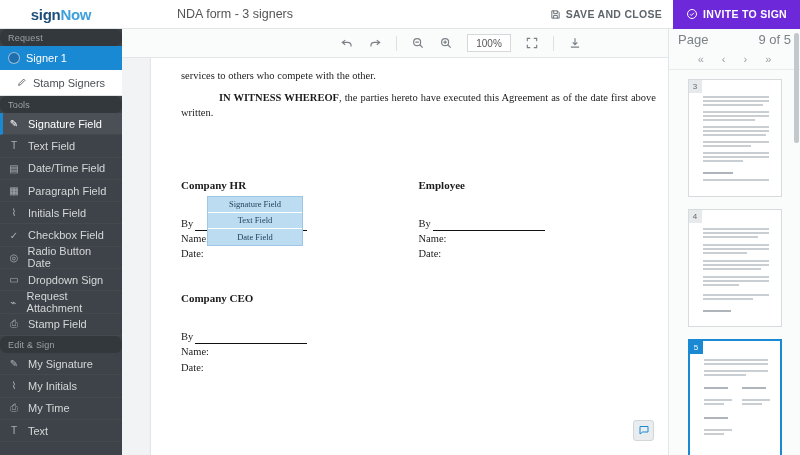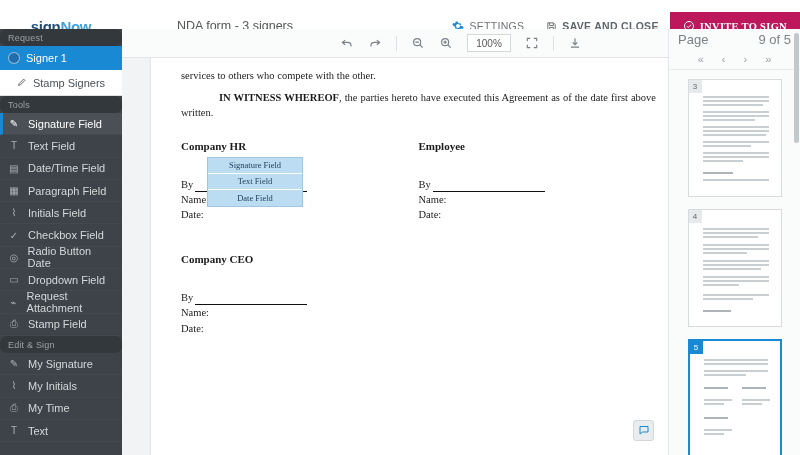--- a/index.html
+++ b/index.html
@@ -9,21 +9,21 @@
     font-family: "Liberation Sans", sans-serif;
     font-size: 11px;
     color: #333;
     background: #ffffff;
     overflow: hidden;
   }
   #app { position: relative; width: 800px; height: 455px; }
 
   
   .topbar {
-    position: absolute; left: 0; top: 12px; width: 800px; height: 29px;
+    position: absolute; left: 0; top: 0; width: 800px; height: 29px;
     background: #ffffff; border-bottom: 1px solid #e2e5e8;
     display: flex; align-items: center;
   }
   .logo {
     width: 122px; text-align: center; font-size: 15px; font-weight: bold;
     color: #2b5d8b; letter-spacing: -0.3px;
   }
   .logo .sign { color: #1f4e79; }
   .logo .now { color: #3fa0dc; }
   .doc-title {
@@ -32,23 +32,22 @@
   .topbar-right {
     margin-left: auto; display: flex; align-items: stretch; height: 29px;
   }
   .tb-btn {
     display: flex; align-items: center; gap: 5px;
     padding: 0 11px; font-size: 10.5px; color: #6b7277;
     letter-spacing: .3px; cursor: pointer; white-space: nowrap;
   }
   .tb-btn svg { display: block; }
   .tb-btn.primary {
-    background: #be185d; color: #fff; font-weight: bold;
+    background: #6d28d9; color: #fff; font-weight: bold;
     padding: 0 13px;
-    font-family: Liberation Serif, serif;
   }
   .tb-btn.bold { font-weight: bold; color: #5e666b; text-align: right; }
 
   
   .sidebar {
     position: absolute; left: 0; top: 29px; width: 122px; bottom: 0;
     background: #3d4348; color: #cfd3d6; overflow: hidden;
   }
   .side-head {
     font-size: 9px; color: #9aa0a5; padding: 4px 8px 3px 8px;
@@ -107,21 +106,21 @@
     background: #ffffff; box-shadow: 0 0 2px rgba(0,0,0,.18);
     padding: 10px 30px; font-family: "Liberation Serif", serif;
     font-size: 10.5px; color: #1b1b1b; line-height: 1.45;
   }
   .page p { margin: 0 0 7px 0; text-align: justify; }
   .lead { display: inline-block; width: 38px; }
   .bold { font-weight: bold; }
   .sig-block { margin-top: 18px; position: relative; }
   .col-label { font-weight: bold; font-size: 11px; }
   .two-col { display: flex; }
-  .col { width: 50%; position: relative; }
+  .col { width: 50%; position: relative; margin-top: 39px; }
   .sig-lines { margin-top: 22px; font-size: 10.5px; line-height: 1.45; }
   .byline { display: flex; align-items: flex-end; }
   .byline .rule { display: inline-block; border-bottom: 1px solid #111; width: 112px; margin-left: 2px; height: 11px; }
   .byline .rule.long { width: 112px; }
 
   
   .fieldstack {
     position: absolute; left: 26px; top: -31px; width: 96px;
     border: 1px solid #9fc6e4; z-index: 5;
   }
@@ -185,28 +184,20 @@
 <body>
 
 <div id="app">
 
   <div class="topbar">
     <div class="logo">
       <span class="sign">sign</span><span class="now">Now</span>
     </div>
     <div class="doc-title">NDA form - 3 signers</div>
     <div class="topbar-right">
-      <div class="tb-btn">
-        <span>
-          <svg width="12" height="12" viewBox="0 0 24 24" fill="#1a89d4">
-              <path d="M12 8a4 4 0 100 8 4 4 0 000-8zm9.4 4a7.4 7.4 0 01-.1 1.2l2 1.6-2 3.4-2.4-1a7.5 7.5 0 01-2 1.2l-.4 2.6h-4l-.4-2.6a7.5 7.5 0 01-2-1.2l-2.4 1-2-3.4 2-1.6A7.4 7.4 0 012.6 12c0-.4 0-.8.1-1.2l-2-1.6 2-3.4 2.4 1a7.5 7.5 0 012-1.2l.4-2.6h4l.4 2.6c.7.3 1.4.7 2 1.2l2.4-1 2 3.4-2 1.6c.1.4.1.8.1 1.2z"></path>
-            </svg>
-        </span>
-        <span>SETTINGS</span>
-      </div>
       <div class="tb-btn bold">
         <span>
           <svg width="11" height="11" viewBox="0 0 24 24" fill="none" stroke="#5e666b" stroke-width="2">
               <path d="M4 4h12l4 4v12H4z"></path>
               <path d="M8 4v6h8V4M8 20v-6h8v6"></path>
             </svg>
         </span>
         <span>SAVE AND CLOSE</span>
       </div>
       <div class="tb-btn primary">
@@ -263,21 +254,21 @@
     <div class="tool-item">
       <span class="ic">✓</span>
       <span>Checkbox Field</span>
     </div>
     <div class="tool-item">
       <span class="ic">◎</span>
       <span>Radio Button Date</span>
     </div>
     <div class="tool-item">
       <span class="ic">▭</span>
-      <span>Dropdown Field</span>
+      <span>Dropdown Sign</span>
     </div>
     <div class="tool-item">
       <span class="ic">⌁</span>
       <span>Request Attachment</span>
     </div>
     <div class="tool-item">
       <span class="ic">⎙</span>
       <span>Stamp Field</span>
     </div>
 

